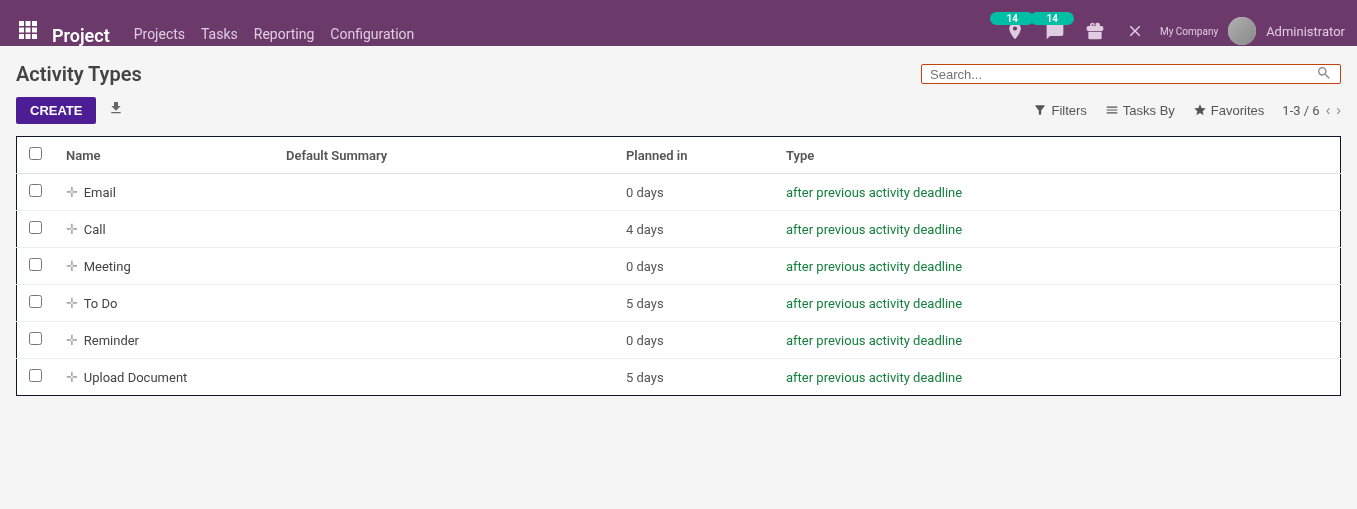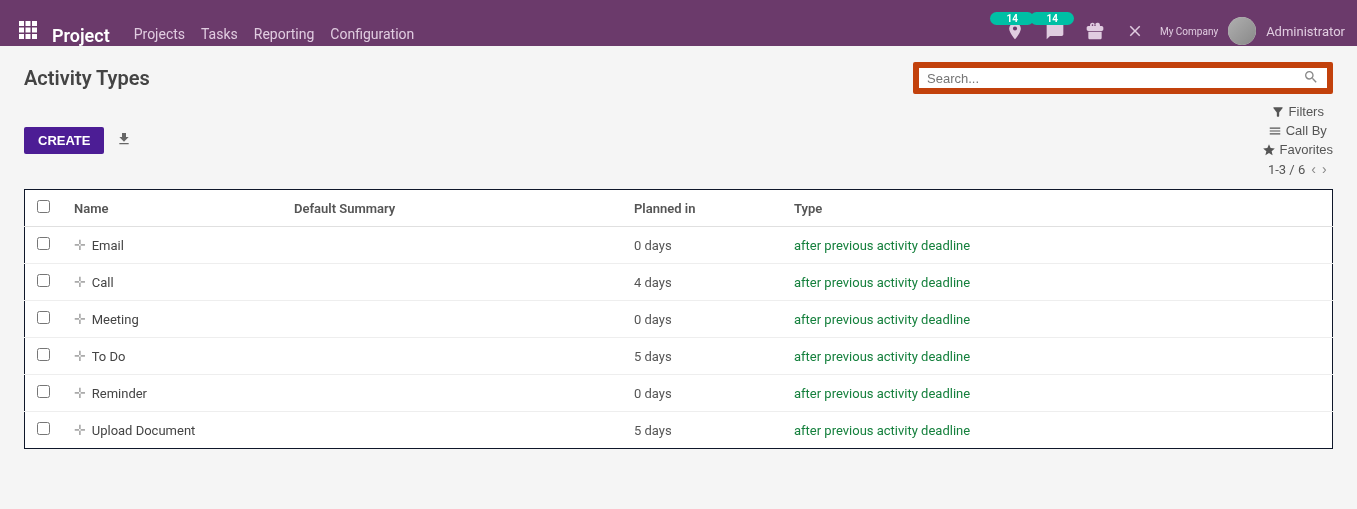--- a/index.html
+++ b/index.html
@@ -52,36 +52,36 @@
       overflow: hidden; cursor: pointer;
     }
     .nav-avatar-inner {
       width: 28px; height: 28px; border-radius: 50%;
       background: linear-gradient(135deg, #b0b0b0, #888);
     }
     .nav-admin { color: #e0cce0; font-size: 13px; cursor: pointer; }
 
     
     .main-content {
-      padding: 16px 24px;
+      padding: 16px 16px;
     }
 
     
     .page-header {
       display: flex; align-items: center; justify-content: space-between;
       margin-bottom: 10px;
     }
     .page-title {
       font-size: 20px; font-weight: 600; color: #444;
     }
     .search-bar {
       display: flex; align-items: center;
-      border: 6px solid #c2410c; background: #fff;
+      border: 1px solid #c2410c; background: #fff;
       border-radius: 2px; padding: 0 8px;
-      width: 420px; height: 32px;
+      width: 420px; height: 20px;
     }
     .search-input {
       border: none; outline: none; flex: 1; font-size: 13px; color: #333;
     }
     .search-icon-btn {
       cursor: pointer; color: #888;
     }
 
     
     .toolbar {
@@ -93,21 +93,21 @@
     }
     .create-btn {
       background: #4c1d95; color: #fff; border: none; padding: 6px 14px;
       font-size: 13px; font-weight: 600; cursor: pointer; border-radius: 2px;
     }
     .download-btn {
       background: none; border: none; cursor: pointer; color: #666;
       font-size: 16px; padding: 4px;
     }
     .toolbar-right {
-      display: flex; align-items: center; gap: 4px; flex-direction: column;
+      display: flex; align-items: center; gap: 18px;
     }
     .filter-btn, .groupby-btn, .favorites-btn {
       background: none; border: none; cursor: pointer; color: #555;
       font-size: 13px; display: flex; align-items: center; gap: 4px;
     }
     .pagination {
       display: flex; align-items: center; gap: 6px; color: #555; font-size: 13px;
     }
     .pag-btn {
       background: none; border: none; cursor: pointer; color: #888; font-size: 14px;
@@ -235,21 +235,21 @@
       <button class="filter-btn">
         <svg width="14" height="14" viewBox="0 0 24 24" fill="#555">
             <path d="M4.25 5.61C6.27 8.2 10 13 10 13v6c0 .55.45 1 1 1h2c.55 0 1-.45 1-1v-6s3.72-4.8 5.74-7.39C20.25 4.95 19.78 4 18.95 4H5.04c-.83 0-1.3.95-.79 1.61z"></path>
           </svg>
         <span>Filters</span>
       </button>
       <button class="groupby-btn">
         <svg width="14" height="14" viewBox="0 0 24 24" fill="#555">
             <path d="M3 18h18v-2H3v2zm0-5h18v-2H3v2zm0-7v2h18V6H3z"></path>
           </svg>
-        <span>Call By</span>
+        <span>Tasks By</span>
       </button>
       <button class="favorites-btn">
         <svg width="14" height="14" viewBox="0 0 24 24" fill="#555">
             <path d="M12 17.27L18.18 21l-1.64-7.03L22 9.24l-7.19-.61L12 2 9.19 8.63 2 9.24l5.46 4.73L5.82 21z"></path>
           </svg>
         <span>Favorites</span>
       </button>
       <div class="pagination">
         <span>1-3 / 6</span>
         <button class="pag-btn">‹</button>

